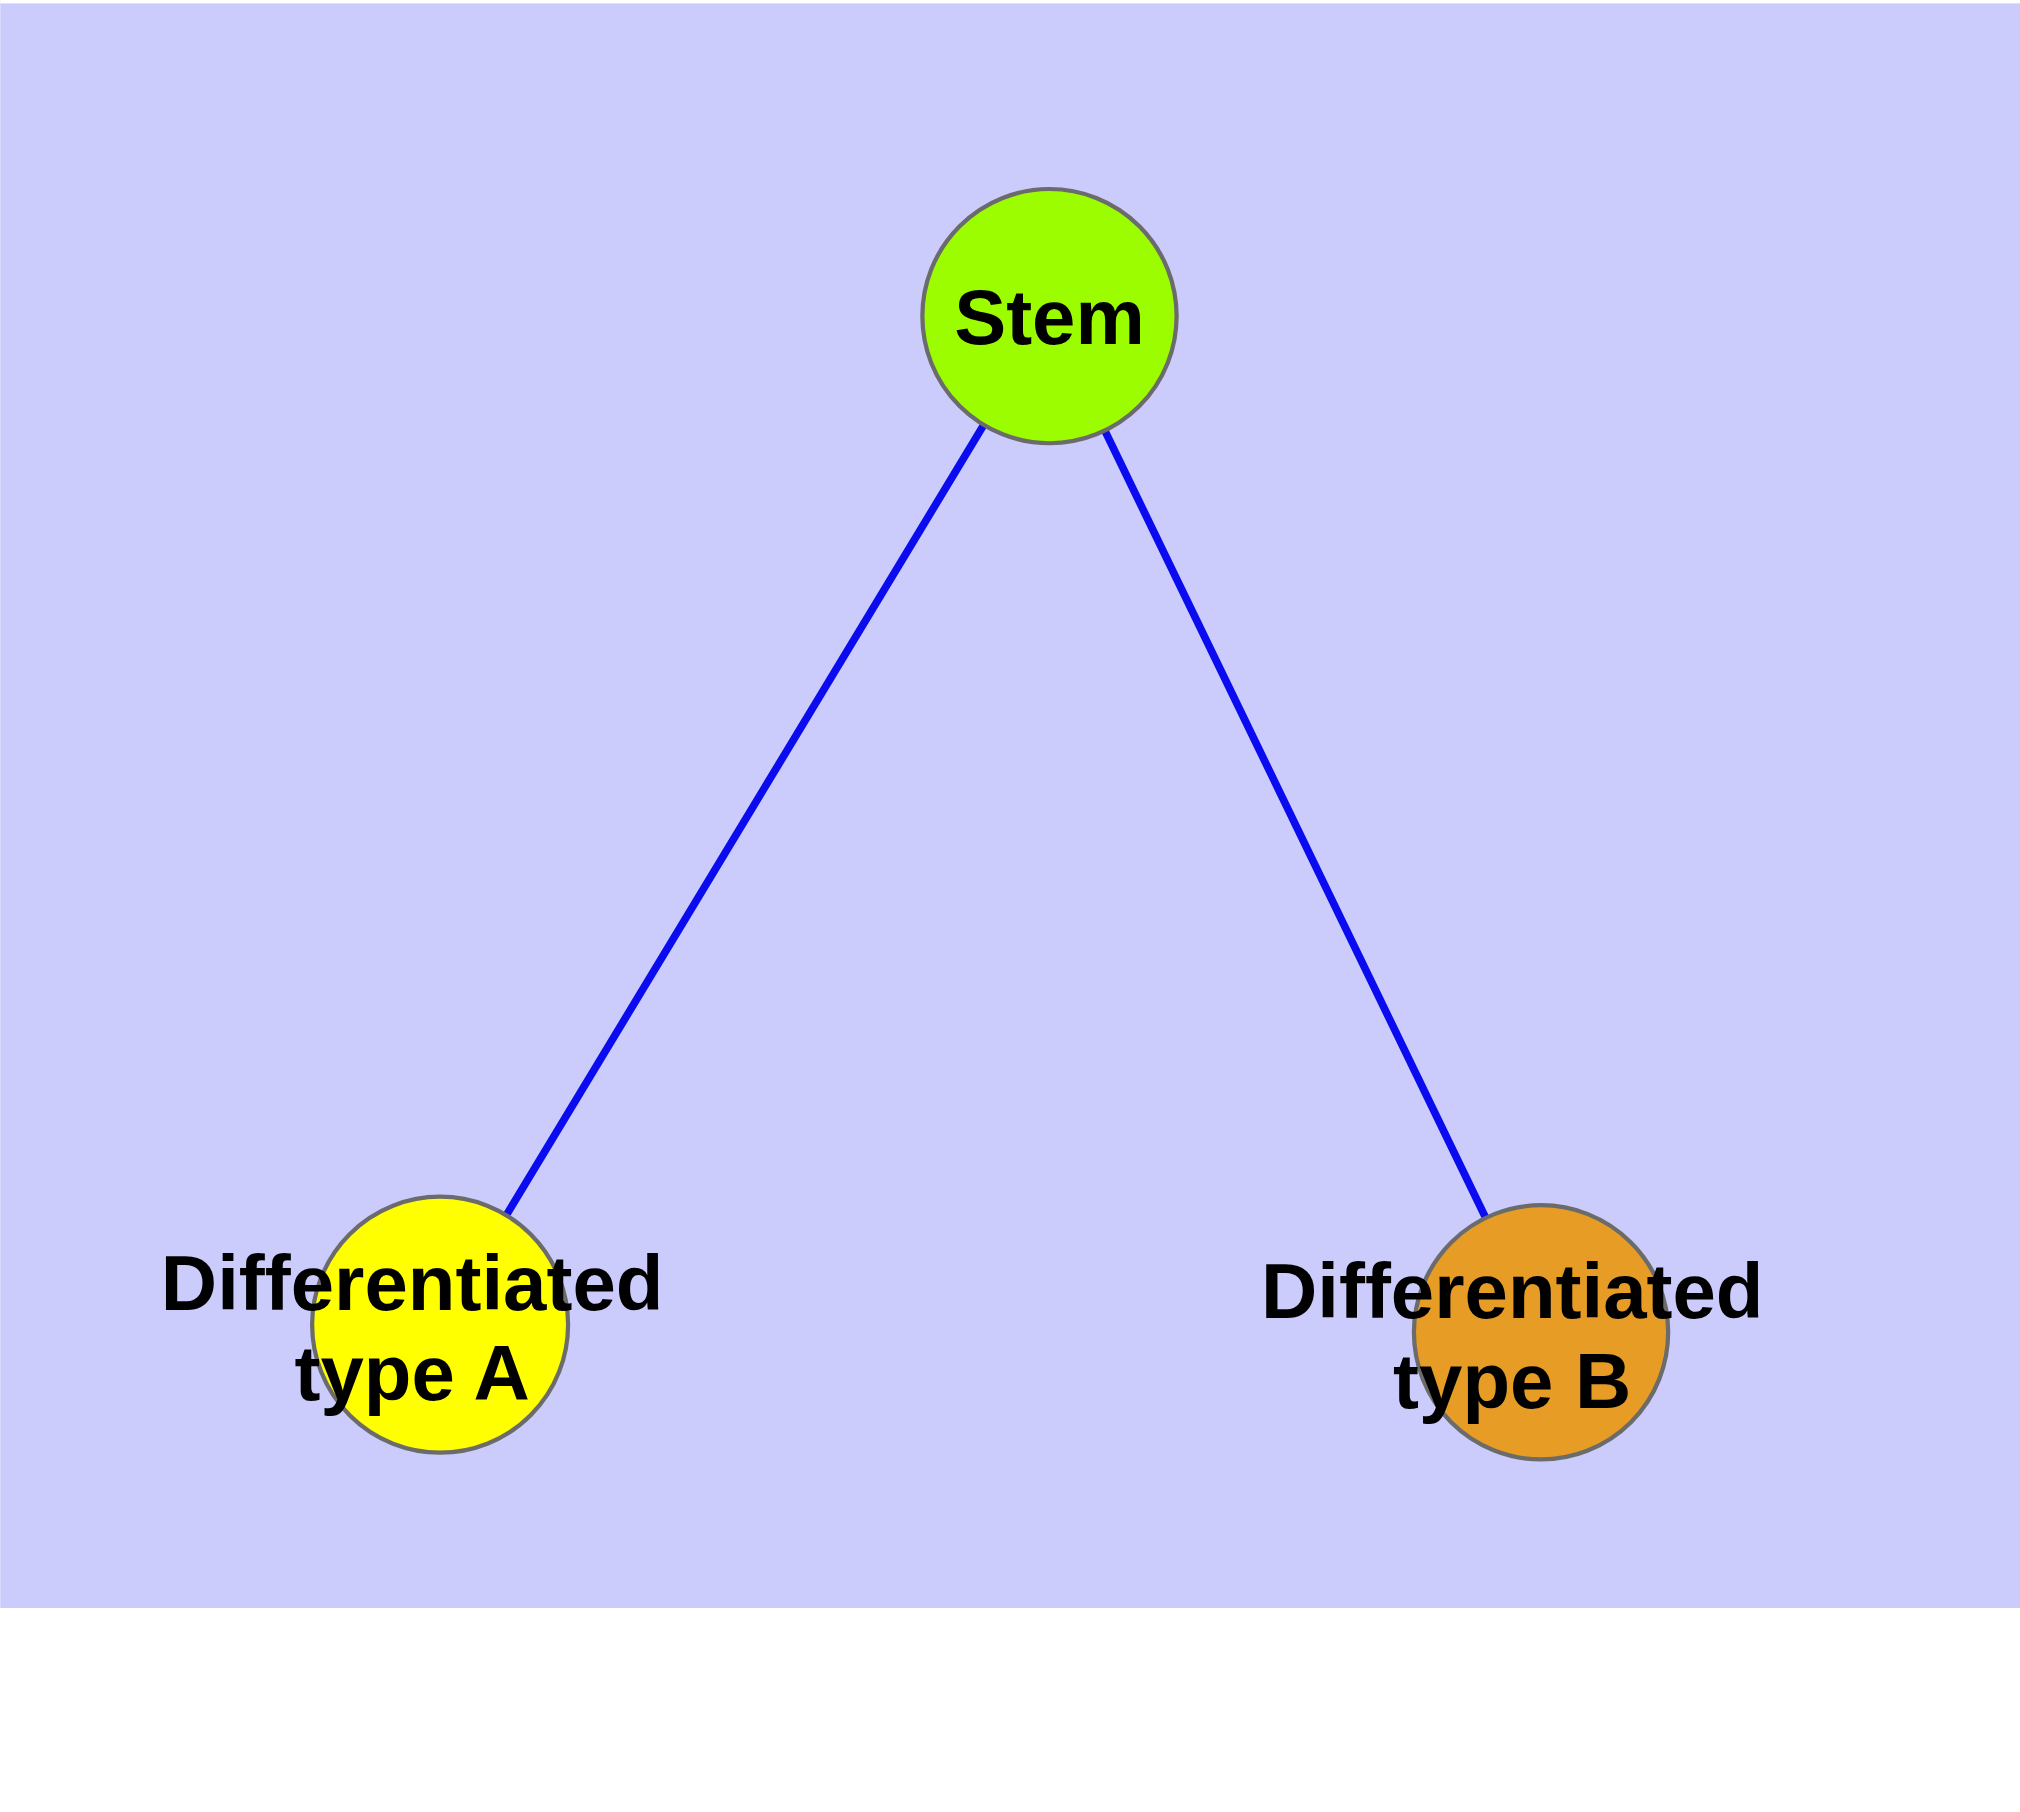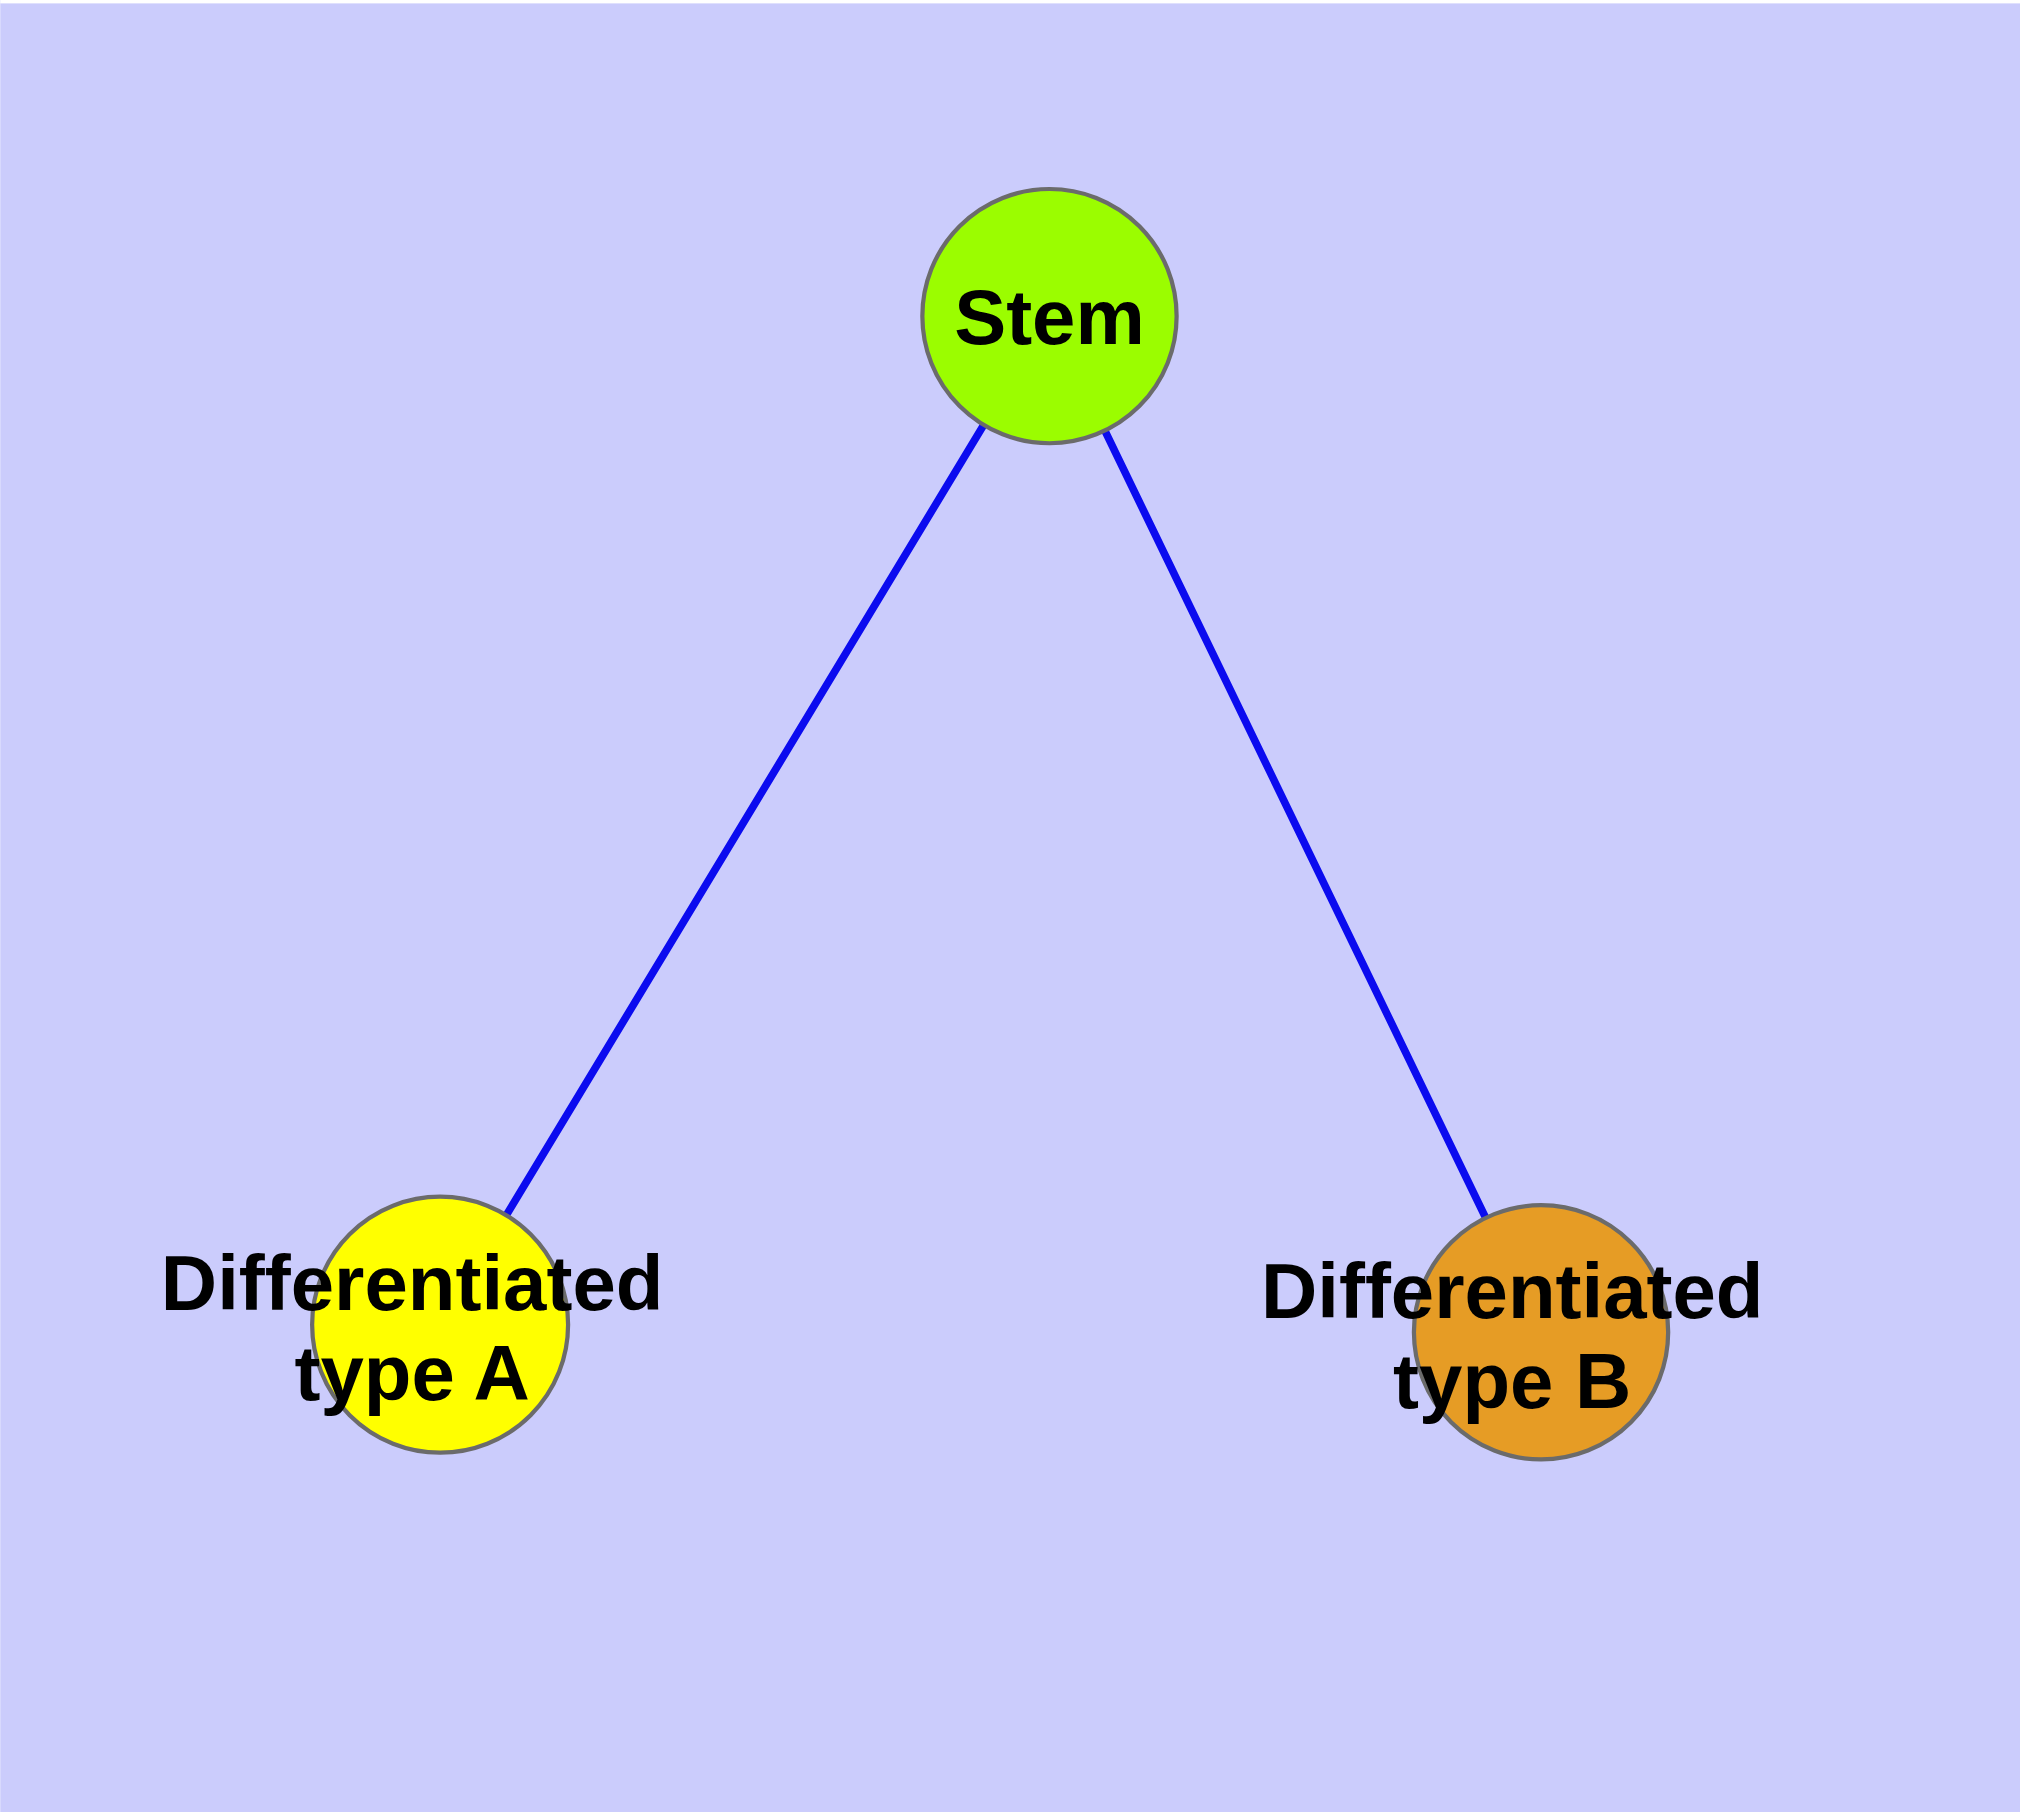--- a/index.html
+++ b/index.html
@@ -3,21 +3,21 @@
 <meta charset="utf-8">
 <style>
   html, body {
     margin: 0;
     padding: 0;
     background: #ffffff;
   }
   .canvas-wrap {
     position: relative;
     width: 2021px;
-    height: 1812px;
+    height: 1608px;
     overflow: hidden;
     font-family: "Liberation Sans", sans-serif;
   }
   svg.graph {
     display: block;
     width: 2021px;
     height: 1812px;
   }
   .node-label {
     font-family: "Liberation Sans", sans-serif;

